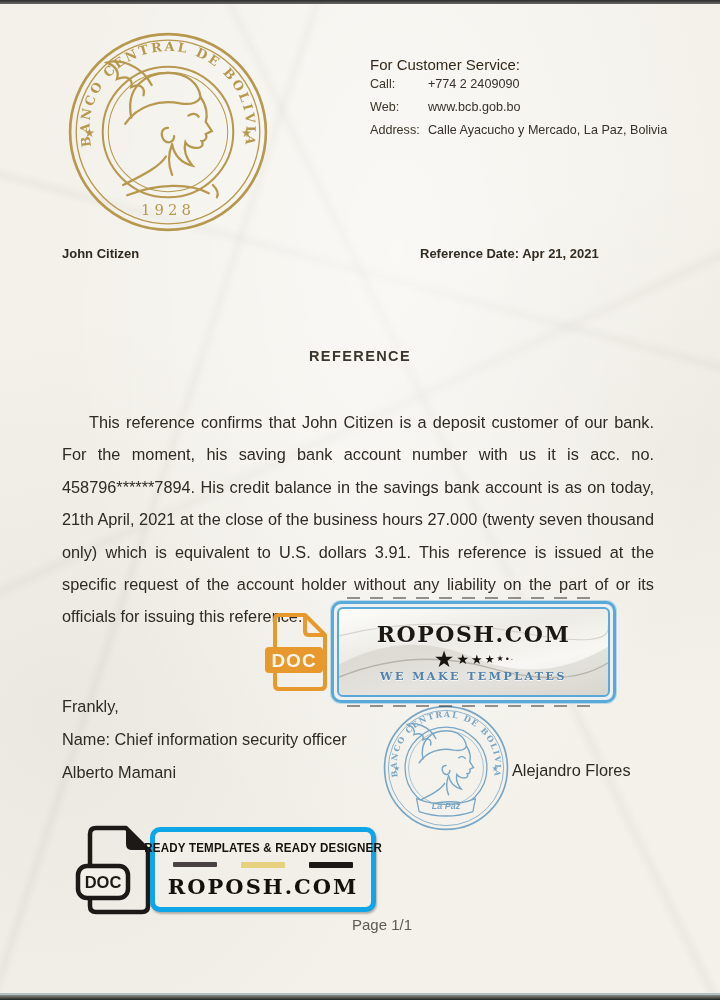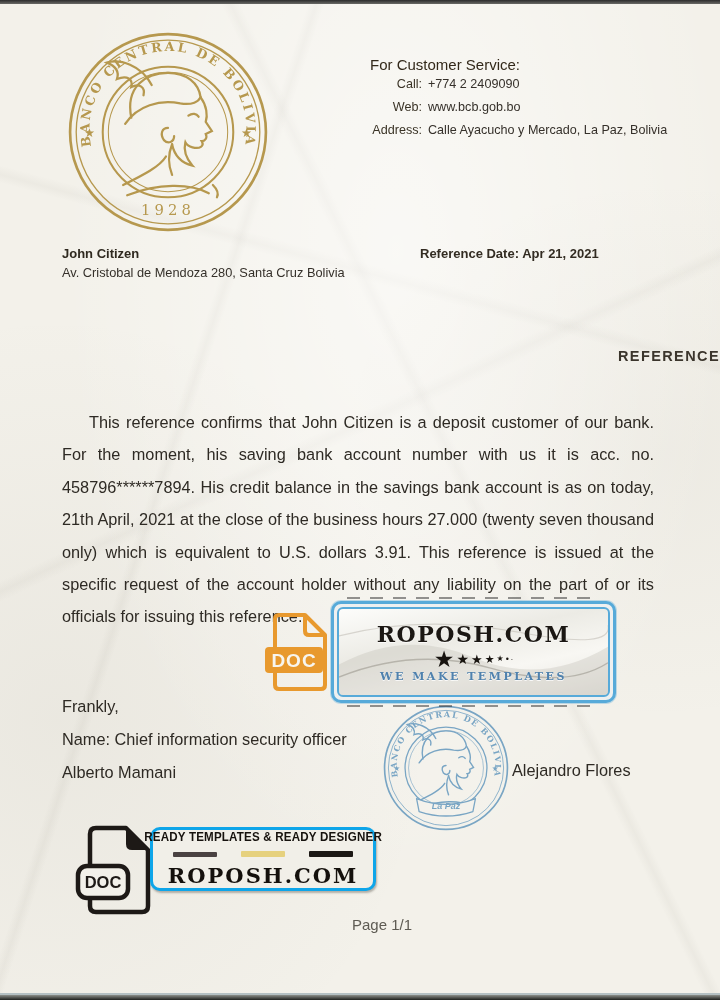--- a/index.html
+++ b/index.html
@@ -28,29 +28,29 @@
   .abs{position:absolute;}
 
   
   .seal-gold{left:66px;top:30px;width:204px;height:204px;color:#b6984e;}
   .seal-blue{left:382px;top:704px;width:128px;height:128px;color:#6f9fc1;opacity:.92;}
 
   
   .cs-block{left:370px;top:56px;width:300px;}
   .cs-heading{font-size:15px;font-weight:400;color:#33291a;}
   .cs-row{display:grid;grid-template-columns:52px 1fr;column-gap:6px;font-size:12.6px;line-height:23px;color:#35302a;}
-  .cs-label{color:#3a3326;text-align:right;}
+  .cs-label{color:#3a3326;}
 
   .recipient{left:62px;top:244px;line-height:19px;}
   .recipient-name{font-size:13px;font-weight:600;color:#2f291f;}
   .recipient-address{font-size:12.8px;color:#35302a;}
 
   .account-block{left:420px;top:244px;line-height:19px;font-size:13px;font-weight:600;color:#332c22;}
 
-  .ref-title{left:0;right:0;top:348px;text-align:right;font-size:14.5px;font-weight:700;letter-spacing:1.4px;color:#3b352c;}
+  .ref-title{left:0;right:0;top:348px;text-align:center;font-size:14.5px;font-weight:700;letter-spacing:1.4px;color:#3b352c;}
 
   .body-text{left:62px;top:406px;width:592px;margin:0;font-size:16.3px;line-height:32.4px;color:#2e2a24;text-align:justify;text-indent:27px;}
 
   
   .stamp{left:331px;top:601px;width:285px;height:102px;z-index:3;
     border:3.5px solid #57aad9;border-radius:10px;background:#eef0f0;padding:3px;box-sizing:border-box;
     box-shadow:0 0 0 1px rgba(87,170,217,0.35);}
   .stamp-inner{width:100%;height:100%;border:2px solid #57aad9;border-radius:6px;box-sizing:border-box;
     background:linear-gradient(168deg,#fdfdfb 0%,#ecebe5 38%,#f8f7f3 66%,#e6e4de 100%);
     position:relative;overflow:hidden;display:flex;flex-direction:column;align-items:center;justify-content:center;}
@@ -73,22 +73,22 @@
 
   
   .doc-orange{left:263px;top:611px;width:74px;height:82px;z-index:2;}
   .doc-black{left:74px;top:822px;width:88px;height:96px;z-index:2;}
 
   
   .signature{left:62px;top:690px;line-height:33px;font-size:16.3px;color:#2e2a24;z-index:4;}
   .officer-name{left:512px;top:761px;font-size:16.3px;color:#2e2a24;z-index:4;}
 
   
-  .badge{left:150px;top:827px;width:226px;height:64px;box-sizing:border-box;z-index:2;
-    border:3px solid #0ea5e9;border-radius:10px;background:#f1efe8;
+  .badge{left:150px;top:827px;width:226px;height:85px;box-sizing:border-box;z-index:2;
+    border:5px solid #0ea5e9;border-radius:10px;background:#f1efe8;
     box-shadow:1px 2px 2px rgba(60,55,45,0.35);
     display:flex;flex-direction:column;align-items:center;justify-content:center;}
   .badge-line1{font-size:12.2px;font-weight:800;letter-spacing:0.2px;color:#16120e;transform:scaleX(0.95);white-space:nowrap;}
   .badge-dashes{display:flex;gap:24px;margin:7px 0 6px 0;align-items:center;}
   .badge-dashes i{display:block;width:44px;border-radius:1px;}
   .badge-dashes i:nth-child(1){height:5px;background:#4a4242;}
   .badge-dashes i:nth-child(2){height:6px;background:#e6d17e;}
   .badge-dashes i:nth-child(3){height:6px;background:#1c1815;}
   .badge-brand{font-family:"DejaVu Serif", serif;font-weight:bold;font-size:21px;letter-spacing:2px;color:#14100c;}
 
@@ -138,21 +138,20 @@
       <span class="cs-value">www.bcb.gob.bo</span>
     </div>
     <div class="cs-row">
       <span class="cs-label">Address:</span>
       <span class="cs-value">Calle Ayacucho y Mercado, La Paz, Bolivia</span>
     </div>
   </div>
 
   <div class="abs recipient">
     <div class="recipient-name">John Citizen</div>
-    <div class="recipient-address">Av. Cristobal de Mendoza 280, Santa Cruz Bolivia</div>
   </div>
 
   <div class="abs account-block">
     <div>
       <span>Reference Date:</span>
       <span>Apr 21, 2021</span>
     </div>
   </div>
 
   <div class="abs ref-title">REFERENCE</div>

